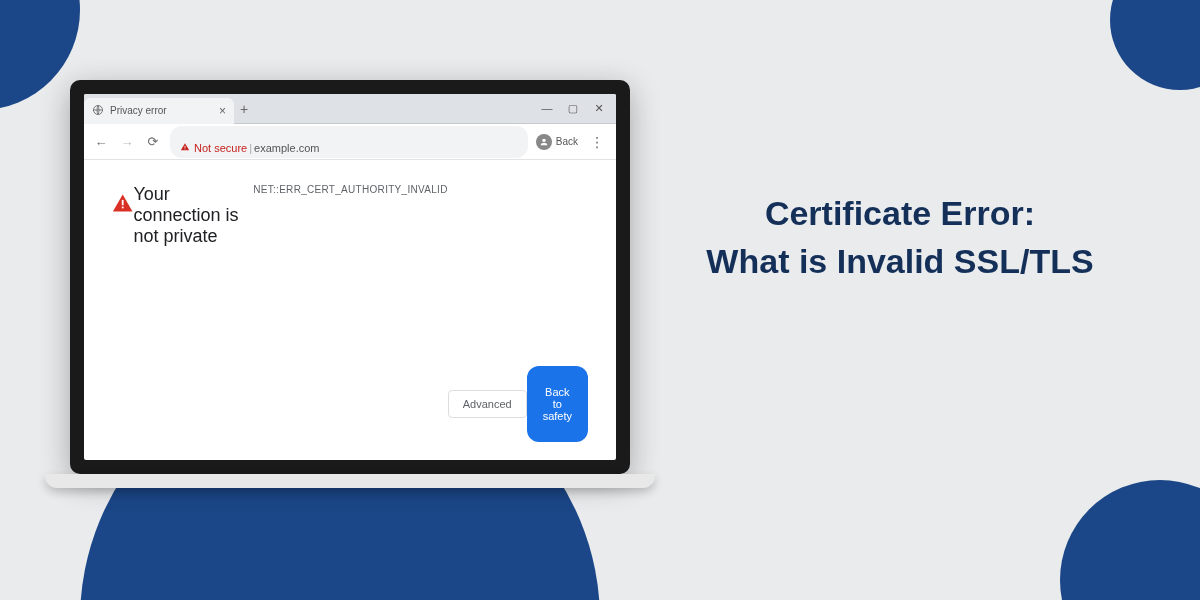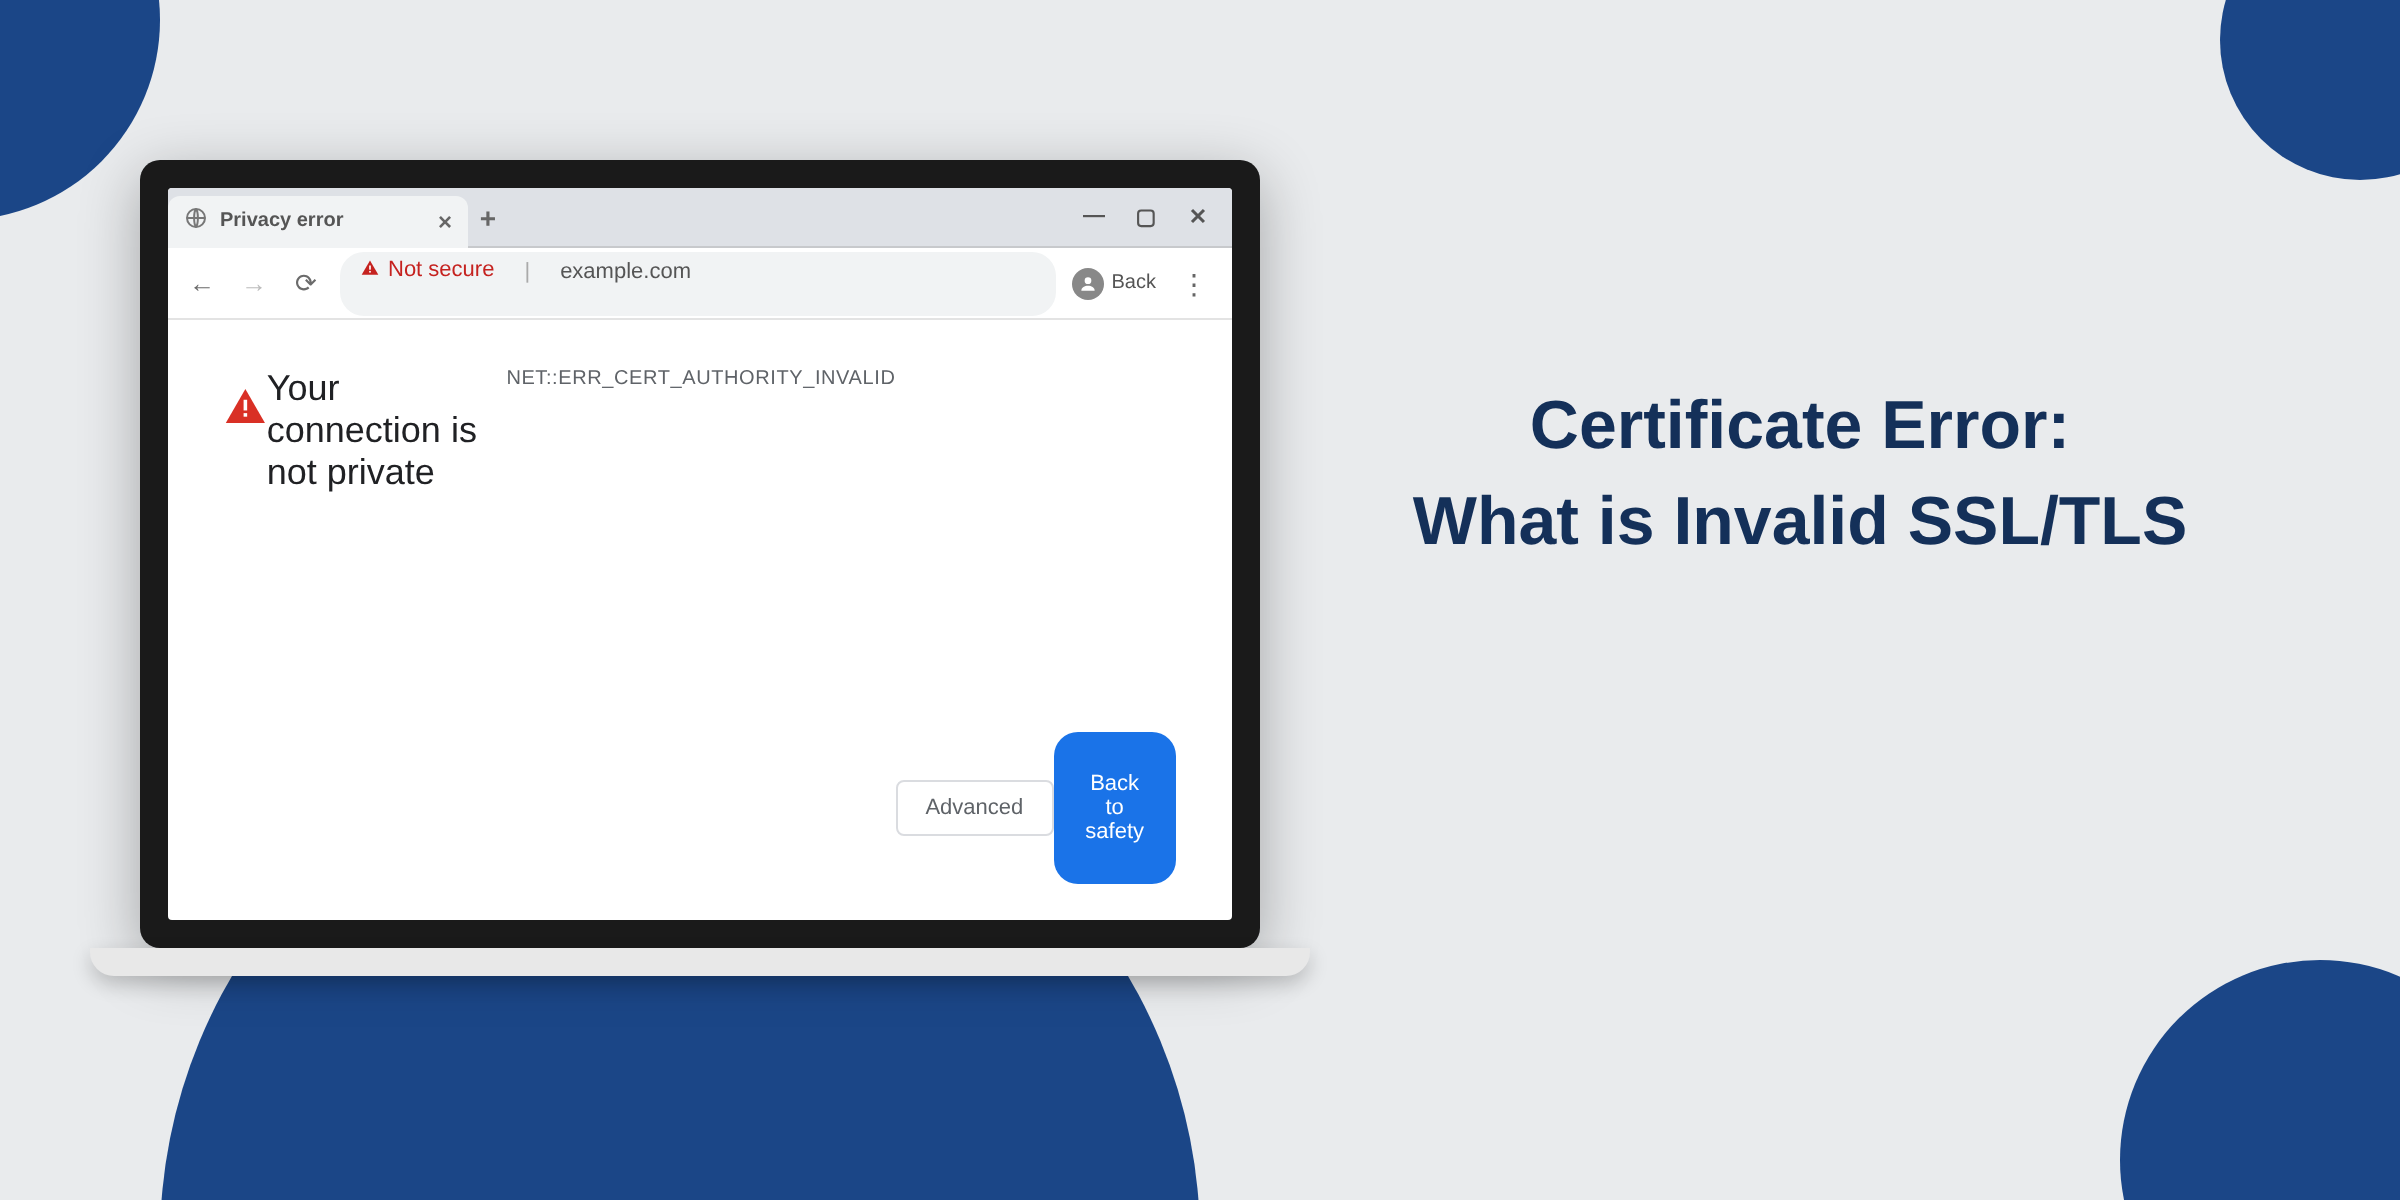--- a/index.html
+++ b/index.html
@@ -40,21 +40,20 @@
   margin: 0 -25px;
   box-shadow: 0 4px 10px rgba(0,0,0,0.2);
 }
 
 .tab-strip {
   display: flex;
   align-items: center;
   background: #dee1e6;
   height: 30px;
   border-bottom: 1px solid #c7c9cc;
-  font-weight: bold;
 }
 .tab {
   display: flex;
   align-items: center;
   gap: 6px;
   background: #f1f3f4;
   height: 26px;
   margin-top: 4px;
   padding: 0 8px;
   border-radius: 6px 6px 0 0;
@@ -74,26 +73,26 @@
   padding: 0 8px;
   gap: 8px;
   background: #fff;
   border-bottom: 1px solid #e3e3e3;
 }
 .nav-icon { color: #6b6b6b; font-size: 13px; width: 18px; text-align: center; cursor: pointer; }
 .nav-icon.disabled { color: #bcbcbc; }
 .omnibox {
   flex: 1;
   display: flex;
-  align-items: flex-end;
+  align-items: flex-start;
   background: #f1f3f4;
   height: 24px;
   border-radius: 12px;
   padding: 16px 10px;
-  gap: 15px;
+  gap: 2px;
   font-size: 11px;
 }
 .sec-warn { display: flex; align-items: center; gap: 4px; color: #c5221f; }
 .sec-warn svg { width: 10px; height: 10px; }
 .url-sep { color: #aaa; }
 .url-text { color: #555; }
 .guest { display: flex; align-items: center; gap: 4px; font-size: 10px; color: #555; }
 .guest-avatar { width: 16px; height: 16px; border-radius: 50%; background: #888; display: flex; align-items: center; justify-content: center; }
 .guest-avatar svg { width: 10px; height: 10px; fill: #fff; }
 .kebab { color: #666; font-size: 14px; padding: 0 4px; cursor: pointer; }

